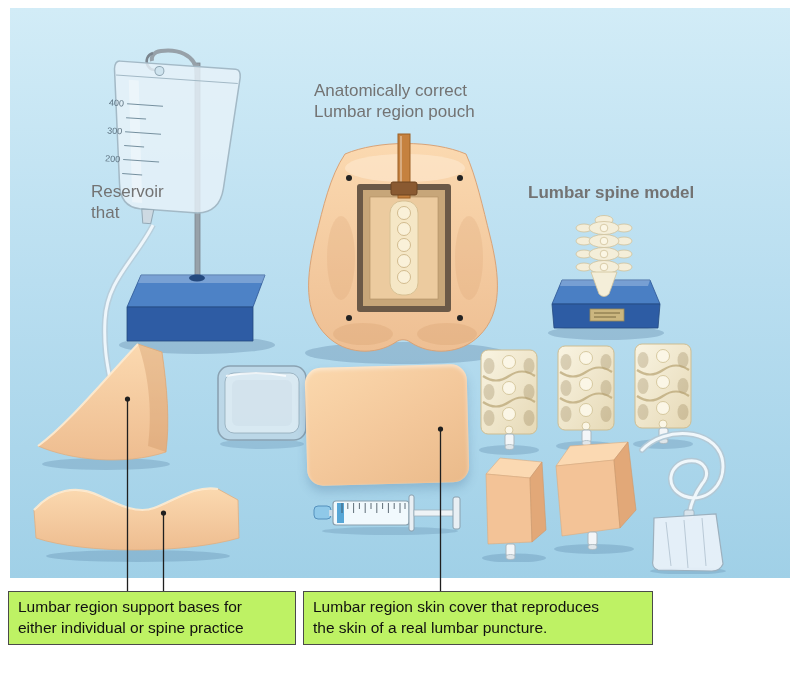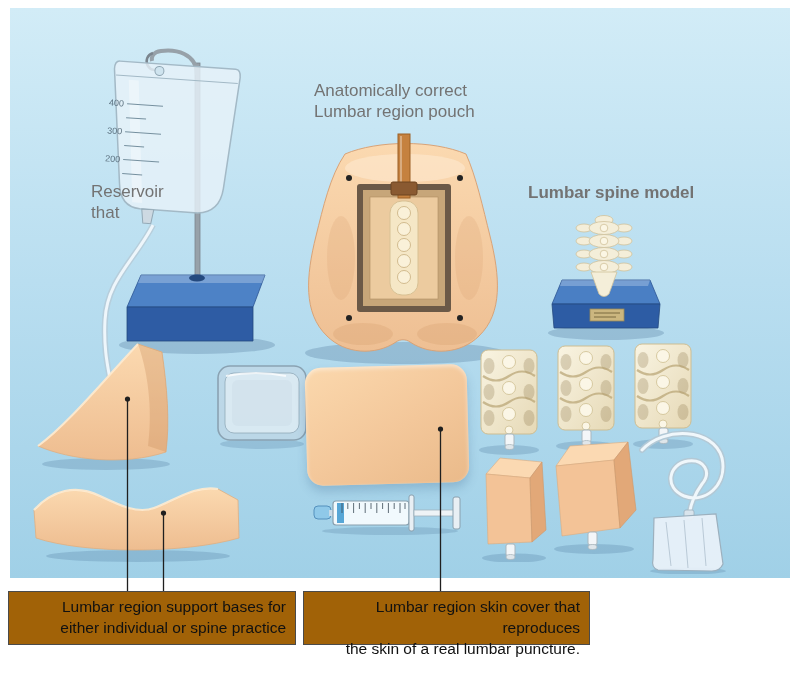--- a/index.html
+++ b/index.html
@@ -3,22 +3,22 @@
 <meta charset="utf-8">
 <style>
   * { margin:0; padding:0; box-sizing:border-box; }
   html,body { width:800px; height:678px; background:#fff;
     font-family:"Liberation Sans","DejaVu Sans",sans-serif; }
   .canvas { position:relative; width:800px; height:678px; background:#fff; overflow:hidden; }
   .backdrop { position:absolute; left:10px; top:8px; width:780px; height:570px;
     background:linear-gradient(180deg,#d2ecf7 0%,#b9def0 48%,#a0d0e7 100%); }
   .abs { position:absolute; }
   .photo-label { position:absolute; color:#737373; font-size:17px; line-height:1.26; font-weight:500; }
-  .callout { position:absolute; background:#a16207; border:1.5px solid #4a4a4a; color:#111;
-    font-size:15.5px; line-height:1.35; padding:5px 9px;text-align:right; }
+  .callout { position:absolute; background:#bef264; border:1.5px solid #4a4a4a; color:#111;
+    font-size:15.5px; line-height:1.35; padding:5px 9px; }
   svg { display:block; }
   .lines-overlay { pointer-events:none; }
 </style>
 </head>
 <body>
 
 <div class="canvas">
 
   <div class="backdrop"></div>
 
@@ -358,18 +358,18 @@
       <circle cx="163.5" cy="513" r="2.6"></circle>
       <circle cx="440.5" cy="429" r="2.6"></circle>
     </g>
   </svg>
 
   <div class="callout" style="left:8px;top:591px;width:288px;height:54px;">
     <div>Lumbar region support bases for</div>
     <div>either individual or spine practice</div>
   </div>
 
-  <div class="callout" style="left:303px;top:591px;width:287px;height:54px;">
+  <div class="callout" style="left:303px;top:591px;width:350px;height:54px;">
     <div>Lumbar region skin cover that reproduces</div>
     <div>the skin of a real lumbar puncture.</div>
   </div>
 
 </div>
 
 </body></html>

